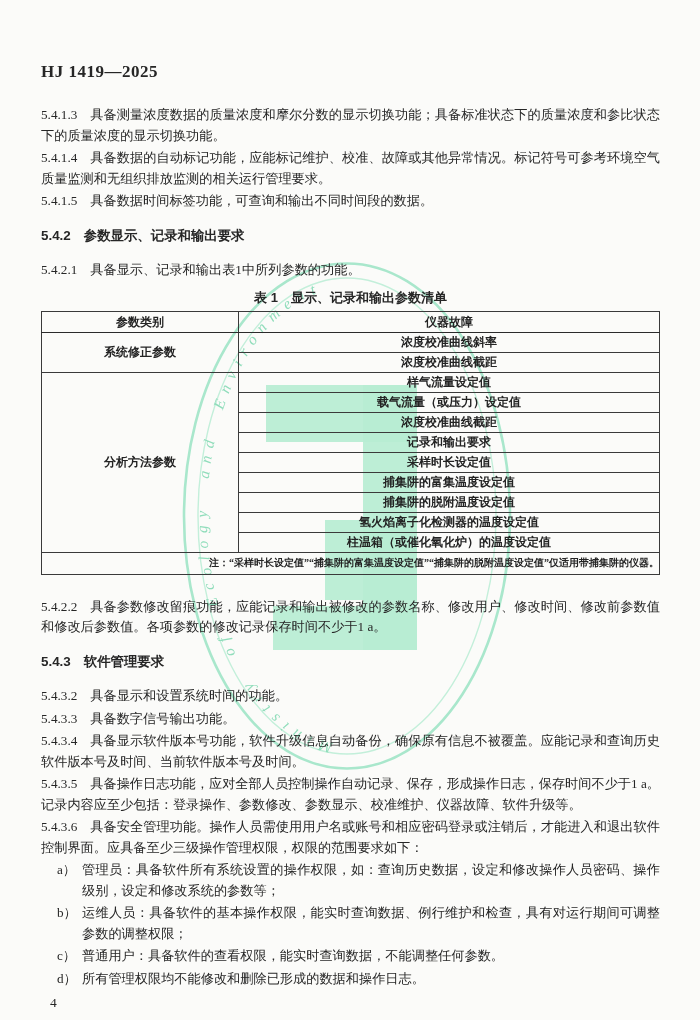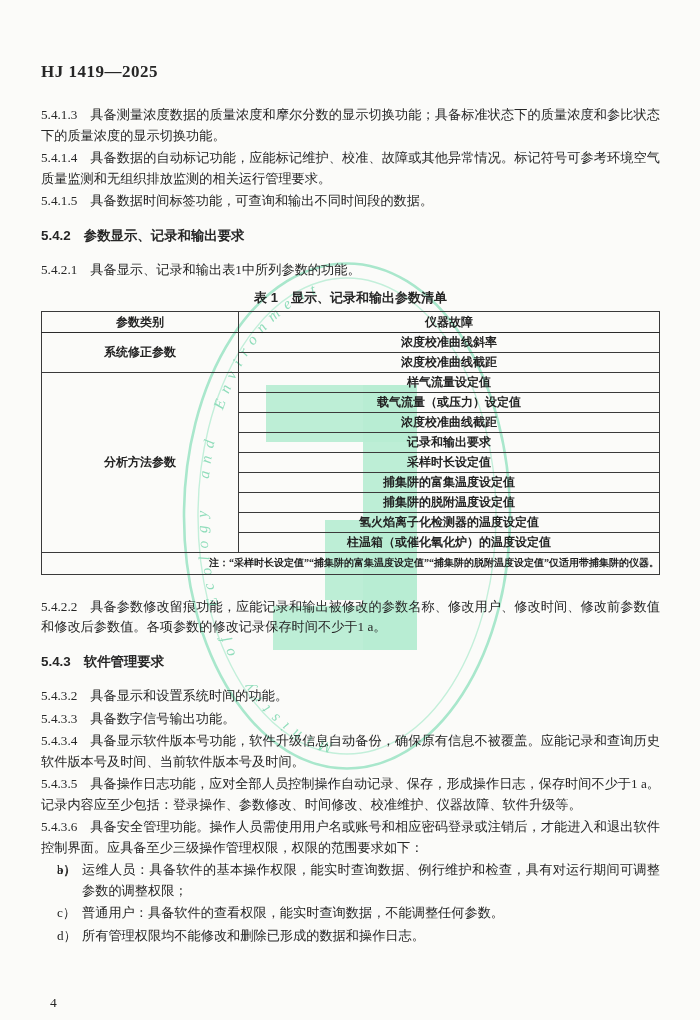--- a/index.html
+++ b/index.html
@@ -169,30 +169,31 @@
         <div class="para">
     <span class="num">5.4.3.2</span><span class="txt">具备显示和设置系统时间的功能。</span>
   </div>
         <div class="para">
     <span class="num">5.4.3.3</span><span class="txt">具备数字信号输出功能。</span>
   </div>
         <div class="para">
     <span class="num">5.4.3.4</span><span class="txt">具备显示软件版本号功能，软件升级信息自动备份，确保原有信息不被覆盖。应能记录和查询历史软件版本号及时间、当前软件版本号及时间。</span>
   </div>
         <div class="para">
-    <span class="num">5.4.3.5</span><span class="txt">具备操作日志功能，应对全部人员控制操作自动记录、保存，形成操作日志，保存时间不少于1 a。记录内容应至少包括：登录操作、参数修改、时间修改、校准维护、仪器故障、软件升级等。</span>
+    <span class="num">5.4.3.5</span><span class="txt">具备操作日志功能，应对全部人员控制操作自动记录、保存，形成操作日志，保存时间不少于1 a。记录内容应至少包括：登录操作、参数修改、参数显示、校准维护、仪器故障、软件升级等。</span>
   </div>
         <div class="para">
     <span class="num">5.4.3.6</span><span class="txt">具备安全管理功能。操作人员需使用用户名或账号和相应密码登录或注销后，才能进入和退出软件控制界面。应具备至少三级操作管理权限，权限的范围要求如下：</span>
   </div>
       </div>
 
     <div id="perm-list">
         <div class="perm-item">
     <span class="marker">a）</span>
+    <span class="txt">管理员：具备软件所有系统设置的操作权限，如：查询历史数据，设定和修改操作人员密码、操作级别，设定和修改系统的参数等；</span>
   </div>
         <div class="perm-item">
     <span class="marker">b）</span>
     <span class="txt">运维人员：具备软件的基本操作权限，能实时查询数据、例行维护和检查，具有对运行期间可调整参数的调整权限；</span>
   </div>
         <div class="perm-item">
     <span class="marker">c）</span>
     <span class="txt">普通用户：具备软件的查看权限，能实时查询数据，不能调整任何参数。</span>
   </div>
         <div class="perm-item">

